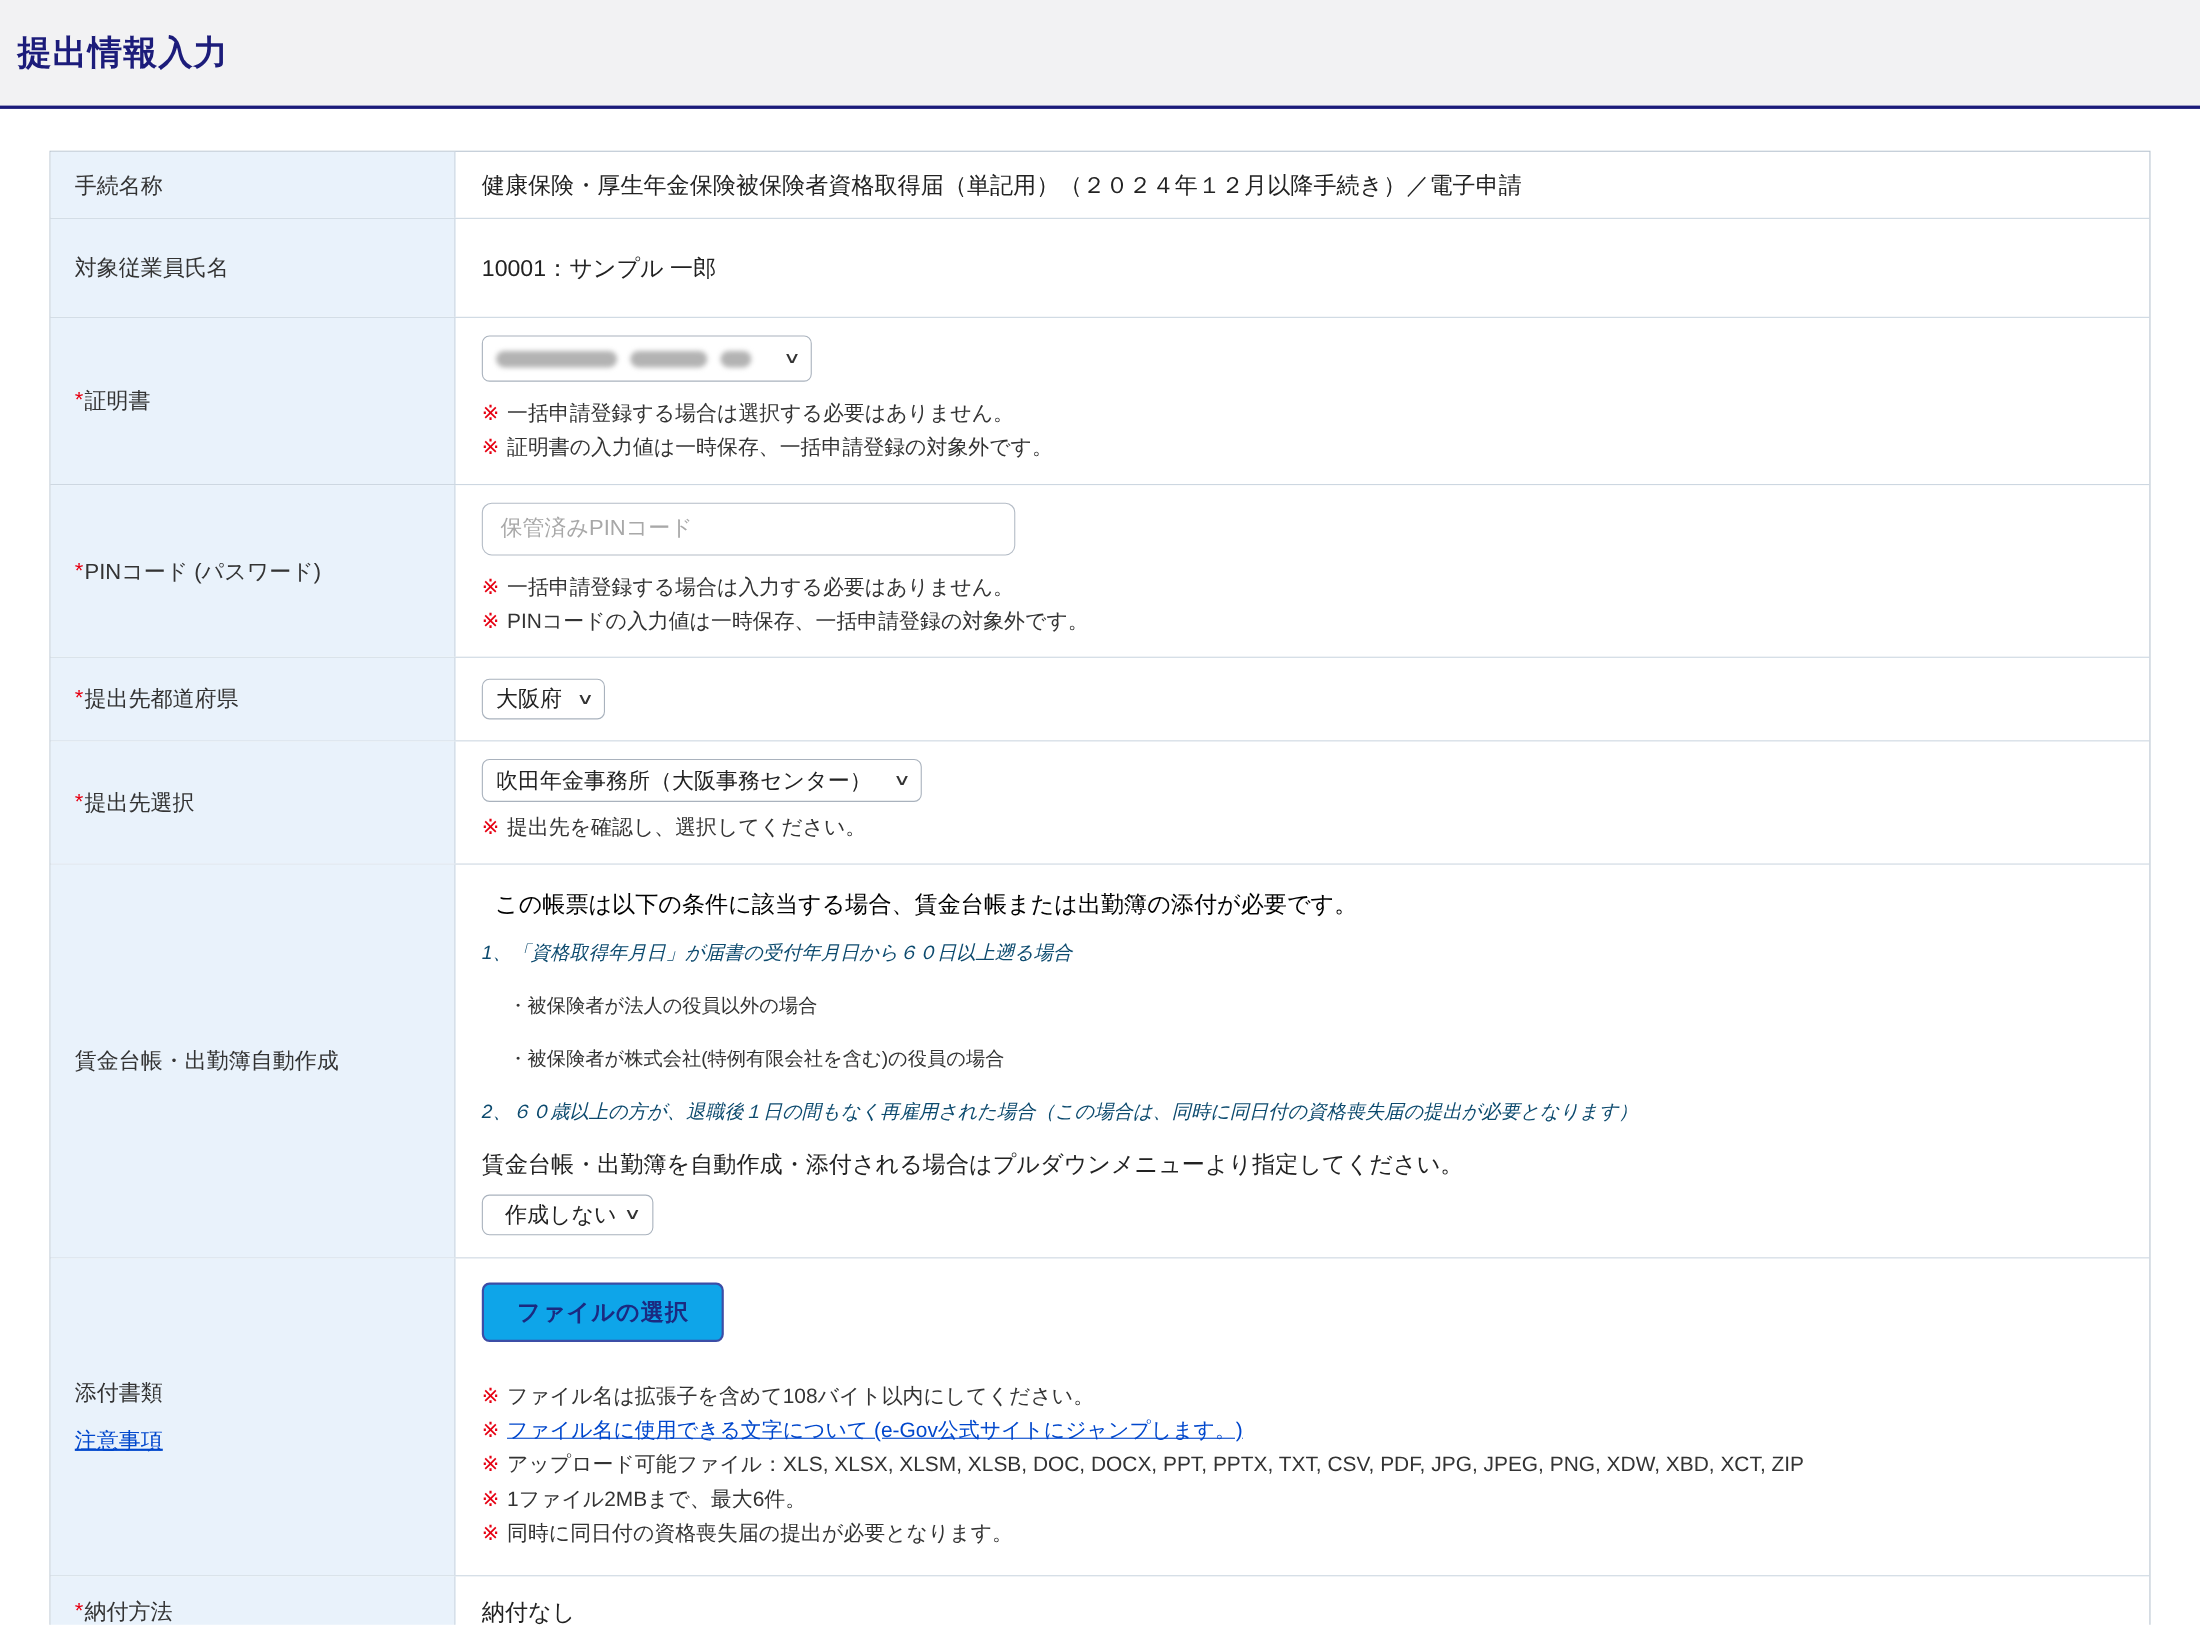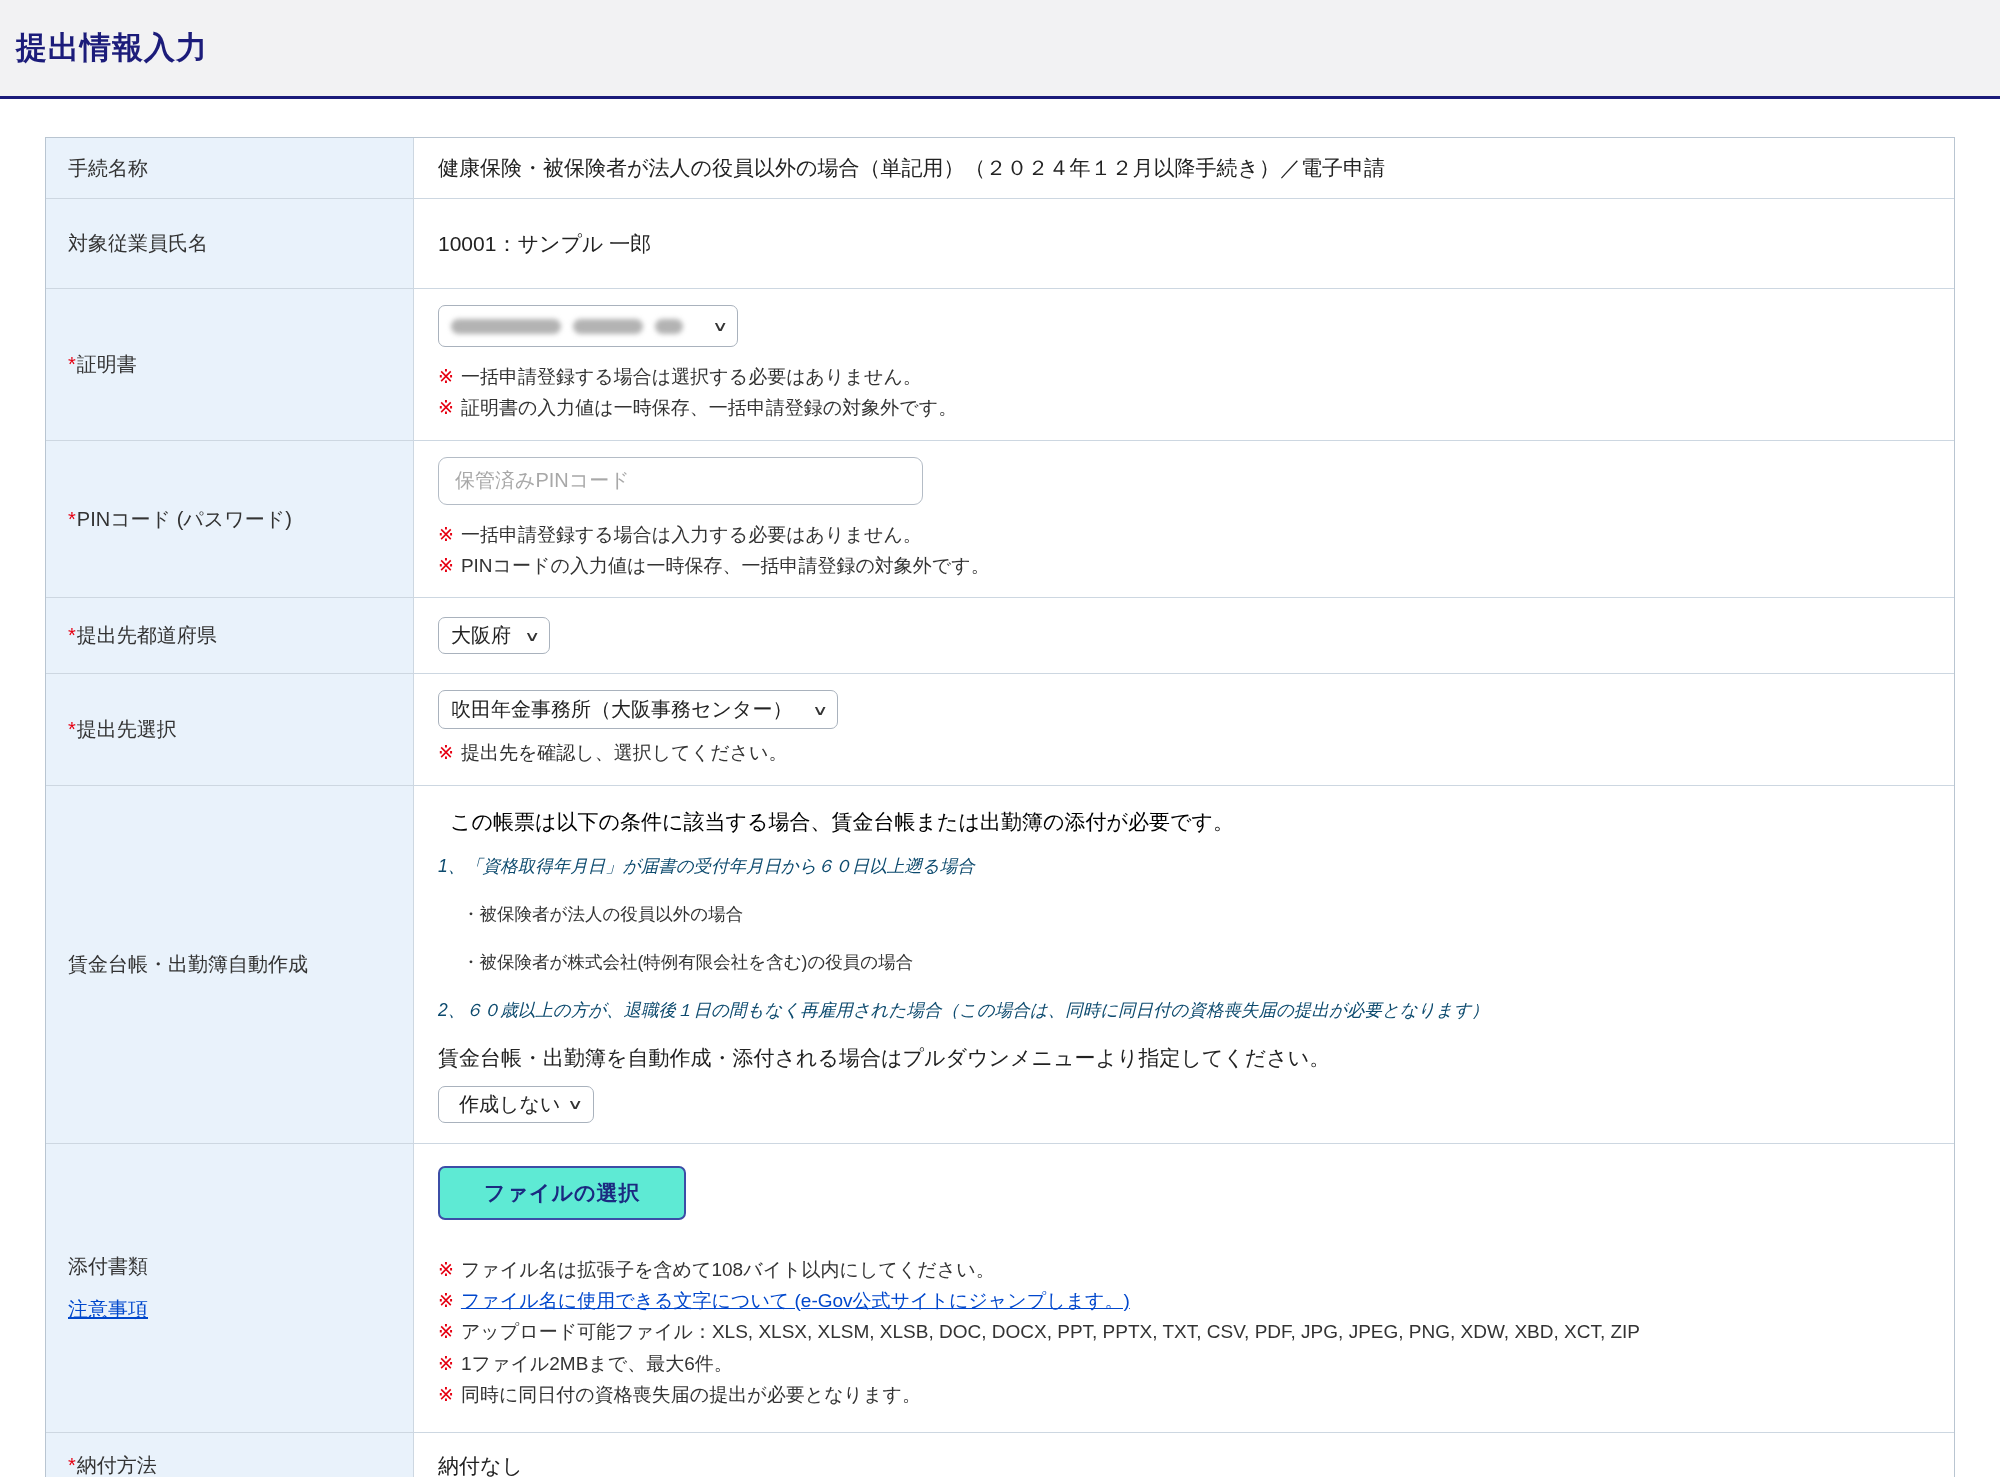--- a/index.html
+++ b/index.html
@@ -69,41 +69,41 @@
   .marker { color:#e60012; margin-right:7px; flex:none; }
   .link { color:#0047cc; text-decoration:underline; cursor:pointer; font-size:19px; }
   
   .big-line { font-size:21px; color:#000000; margin:2px 0 6px 12px; }
   .mid-line { font-size:17.5px; color:#0c4a6e; margin:12px 0;font-style:italic; }
   .sub-line { font-size:17.5px; color:#333; margin:12px 0 12px 24px; }
   .instr-line { font-size:21px; color:#222; margin:10px 0 4px 0; }
   .mt8 { margin-top:10px; }
   
   .file-btn {
-    background:#5eead4; border:2px solid #3c4da6; border-radius:7px;
+    background:#0ea5e9; border:2px solid #3c4da6; border-radius:7px;
     color:#1b2a80; font-weight:bold; font-size:21px;
-    padding:11px 44px; cursor:pointer; font-family:inherit;
+    padding:11px 30px; cursor:pointer; font-family:inherit;
     letter-spacing:1px;
   }
 </style>
 </head>
 <body>
 
 <div class="page-header">
   <div class="page-title">提出情報入力</div>
 </div>
 
 <div class="form-table">
 
   <div class="frow">
     <div class="cell-l">
       <span>手続名称</span>
     </div>
     <div class="cell-r">
-      <span class="value-text">健康保険・被保険者が法人の役員以外の場合（単記用）（２０２４年１２月以降手続き）／電子申請</span>
+      <span class="value-text">健康保険・厚生年金保険被保険者資格取得届（単記用）（２０２４年１２月以降手続き）／電子申請</span>
     </div>
   </div>
 
   <div class="frow" style="min-height:90px;">
     <div class="cell-l">
       <span>対象従業員氏名</span>
     </div>
     <div class="cell-r">
       <span class="value-text">10001：サンプル 一郎</span>
     </div>

